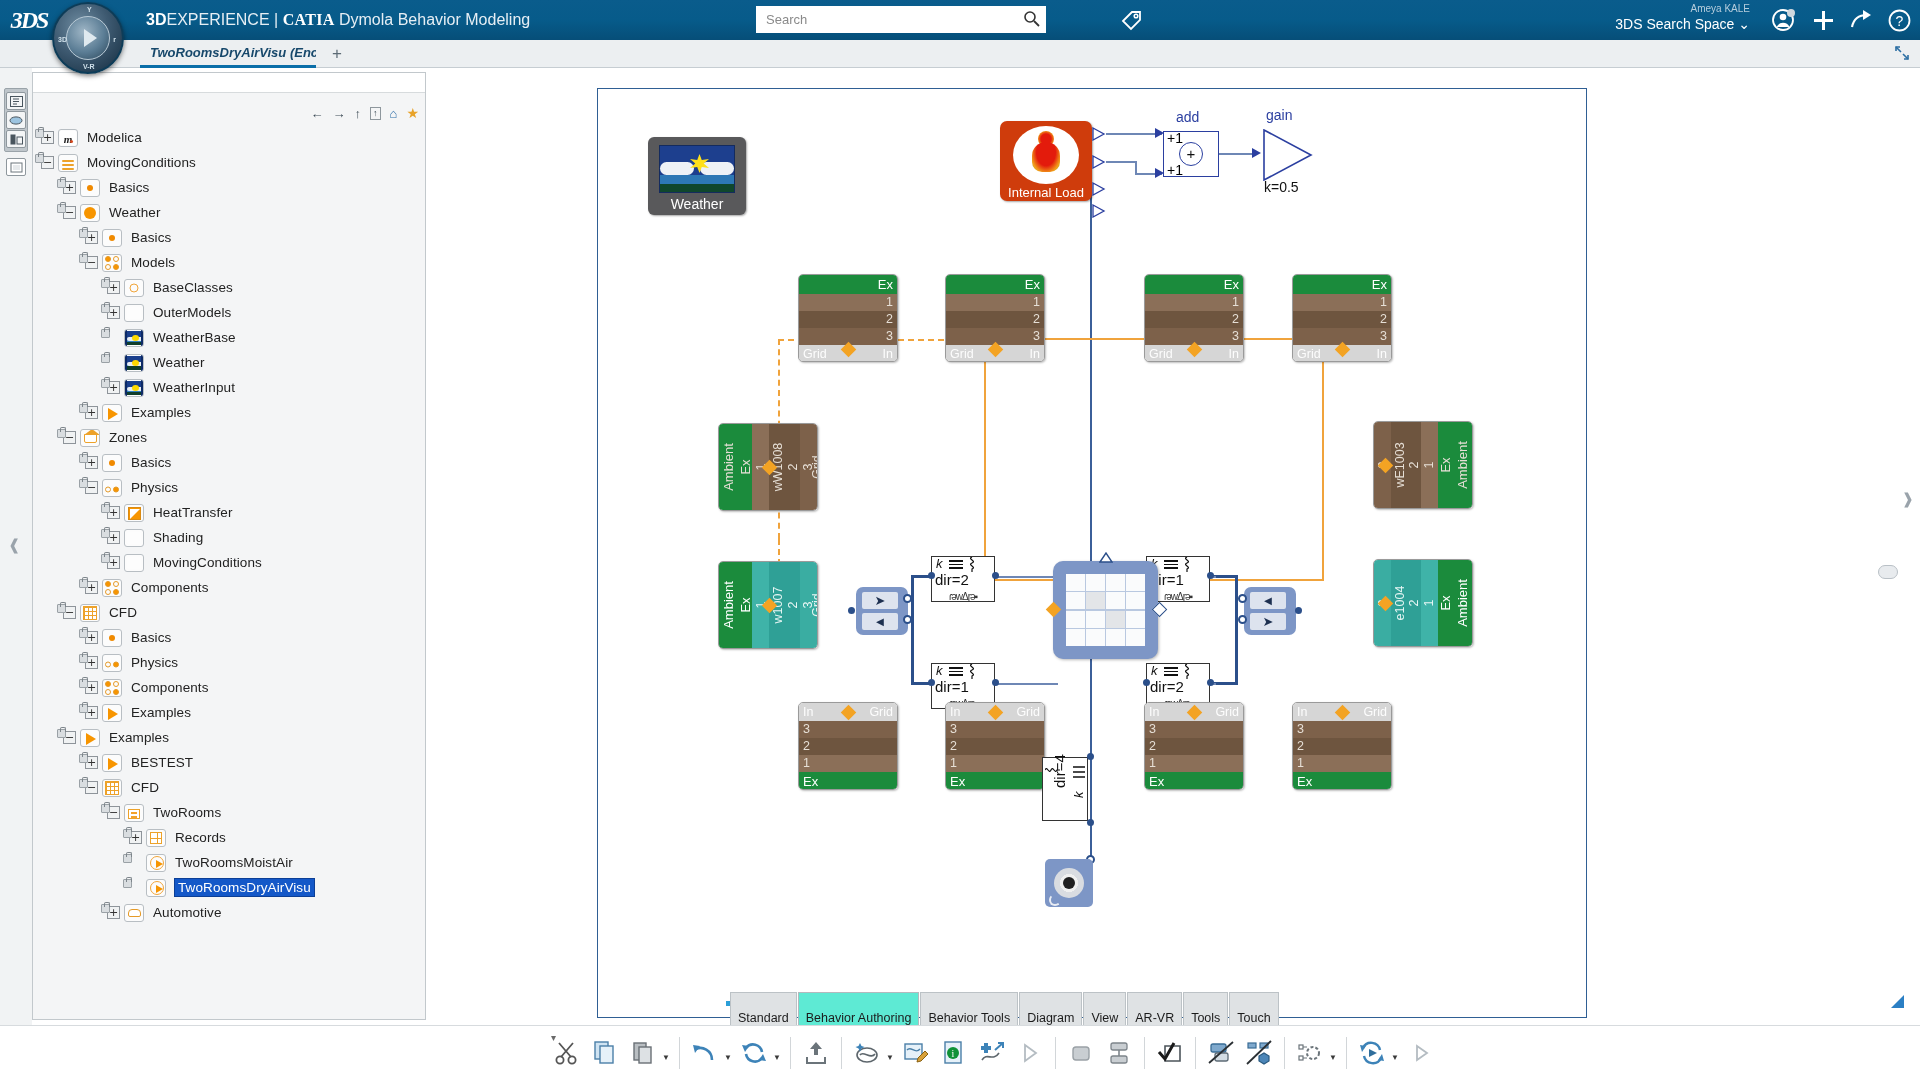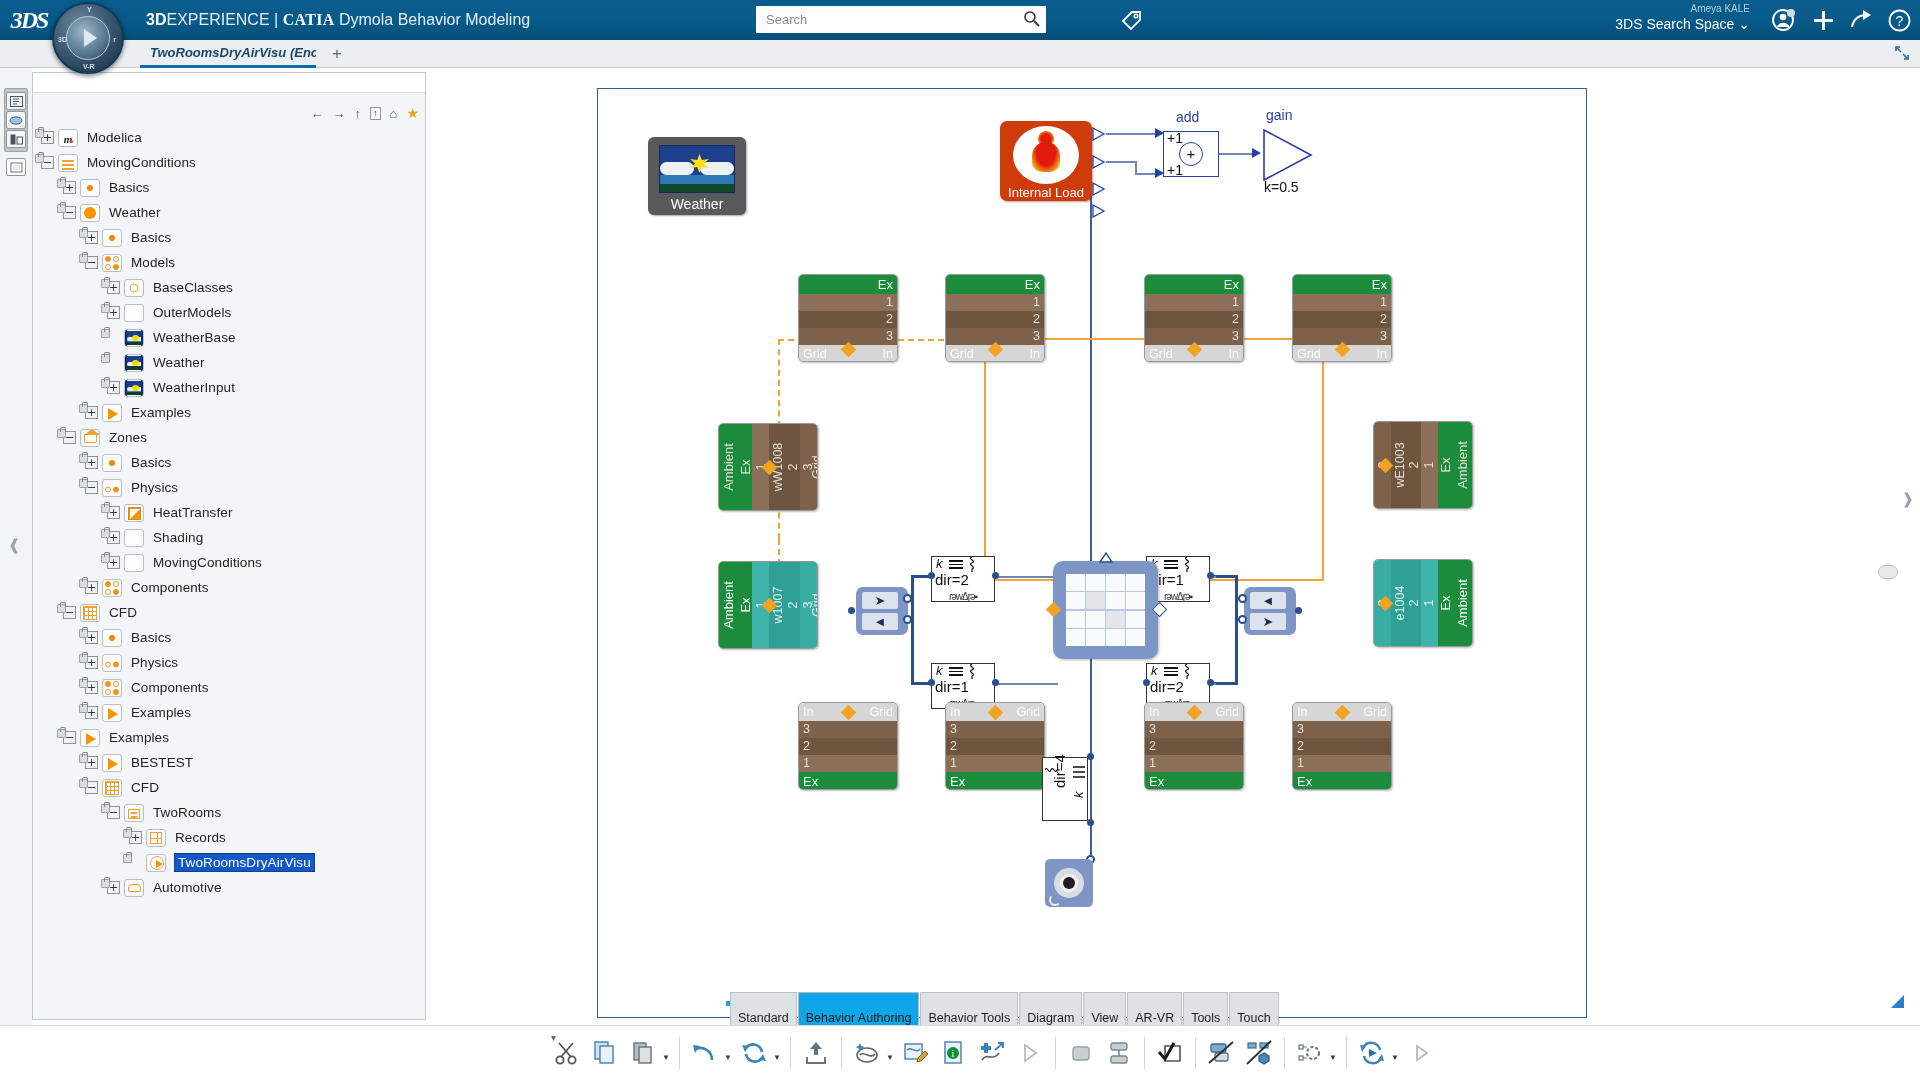--- a/index.html
+++ b/index.html
@@ -372,21 +372,21 @@
 
   
   #tabs-strip {
     position:absolute; left:0; bottom:55px; width:1920px; height:20px;
   }
   #tabs-strip .tabs { position:absolute; left:730px; bottom:0; display:flex; align-items:flex-end; }
   #tabs-strip .tb {
     height:32px; padding:16px 7px; font-size:12.5px; color:#1b1b1b; line-height:19px;
     background:#dfe2e4; border:1px solid #bcc2c6; border-bottom:none; margin-right:1px; cursor:pointer;
   }
-  #tabs-strip .tb.active { background:#0ea5e9; border-color:#b3b9bd; }
+  #tabs-strip .tb.active { background:#5eead4; border-color:#b3b9bd; }
   #tb-accent { position:absolute; left:726px; bottom:19px; width:10px; height:5px; background:#2b9fd8; }
 
   #toolbar {
     position:absolute; left:0; bottom:0; width:1920px; height:55px; background:#ffffff;
     border-top:1px solid #d7dbde;
   }
   #toolbar .inner {
     position:absolute; left:548px; top:2px; height:50px; display:flex; align-items:center;
   }
   .tb-ico {
@@ -775,20 +775,28 @@
         <span class="txt">TwoRooms</span>
       </div>
       <div class="node" style="padding-left: 96px;">
         <span class="exp">+</span>
         <span class="ic">
           <span class="ic-tbl"></span>
         </span>
         <span class="lock"></span>
         <span class="txt">Records</span>
       </div>
+      <div class="node" style="padding-left: 96px;">
+        <span class="exp none"></span>
+        <span class="ic">
+          <span class="ic-play ring"></span>
+        </span>
+        <span class="lock"></span>
+        <span class="txt">TwoRoomsMoistAir</span>
+      </div>
       <div class="node sel" style="padding-left: 96px;">
         <span class="exp none"></span>
         <span class="ic">
           <span class="ic-play ring"></span>
         </span>
         <span class="lock"></span>
         <span class="txt">TwoRoomsDryAirVisu</span>
       </div>
       <div class="node" style="padding-left: 74px;">
         <span class="exp">+</span>

